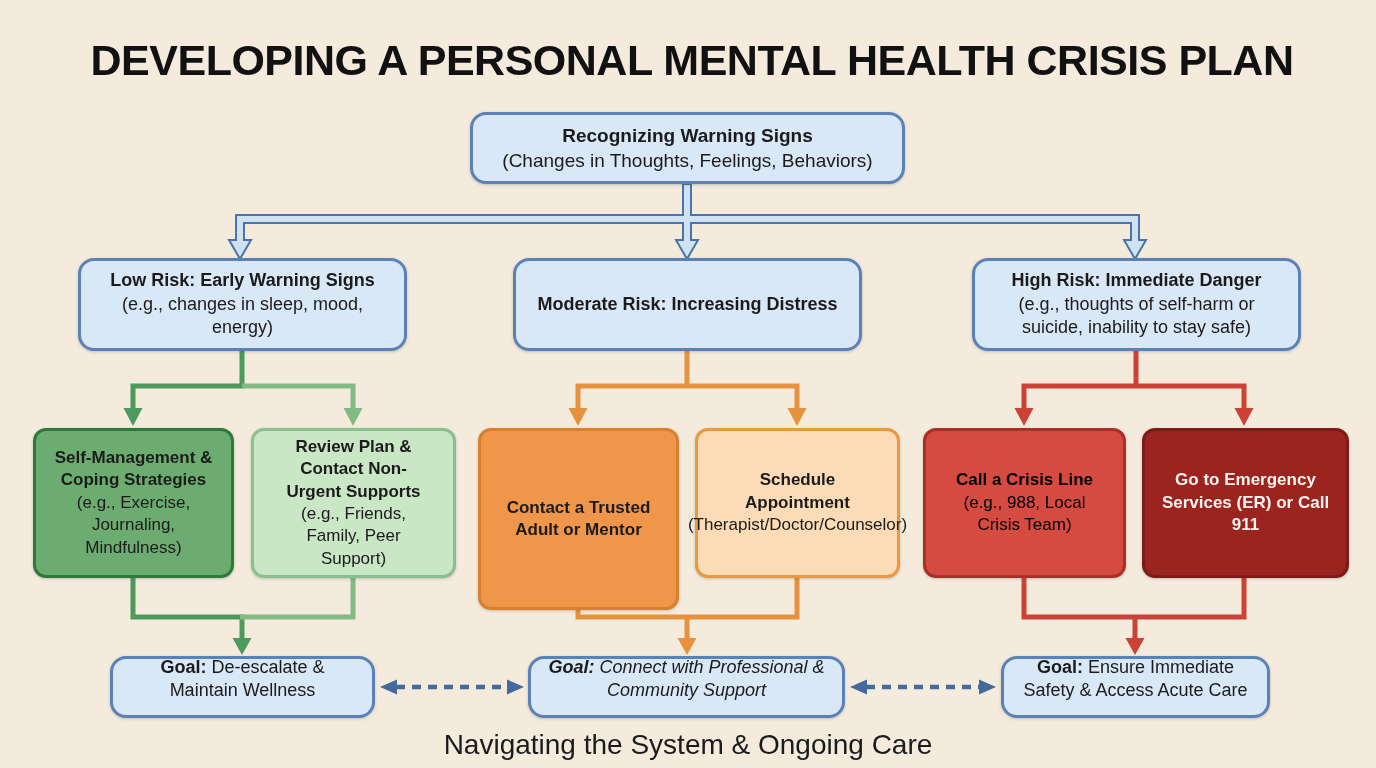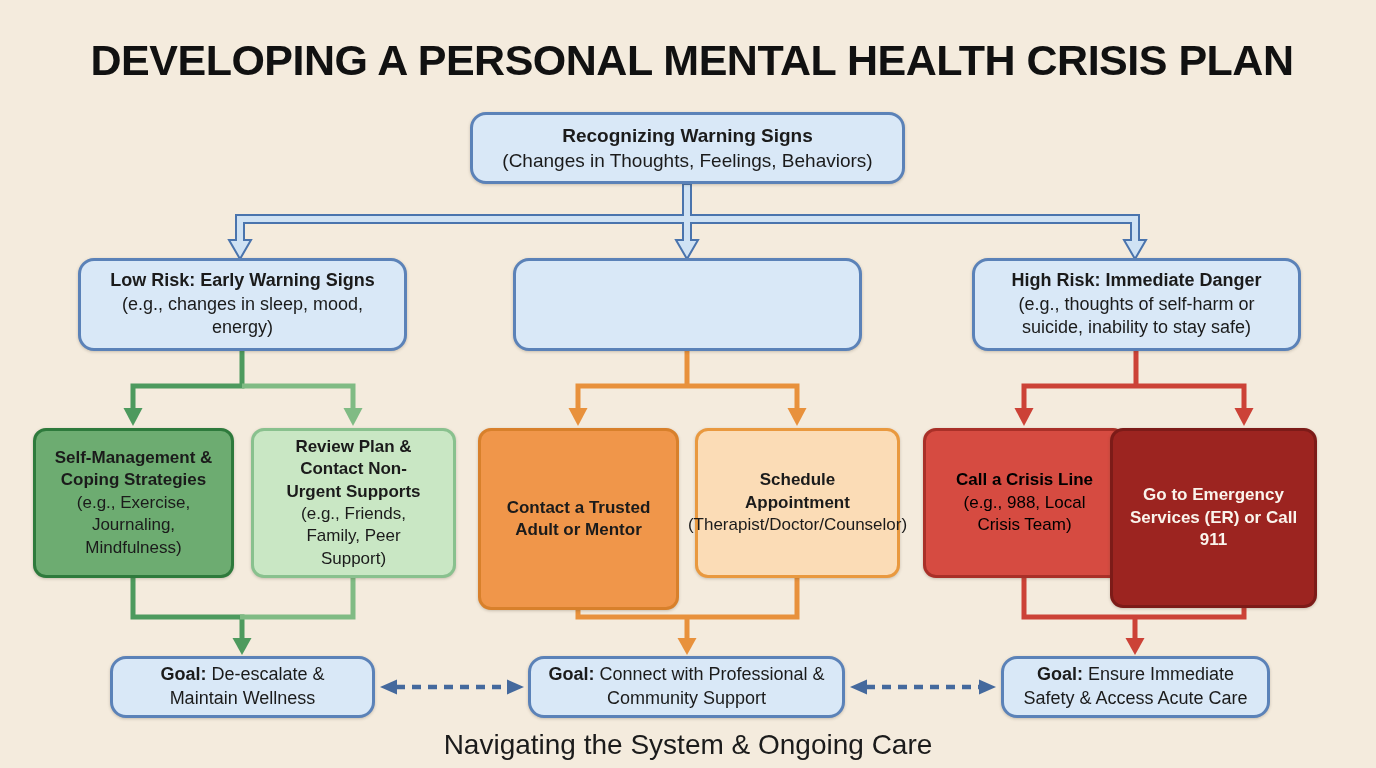--- a/index.html
+++ b/index.html
@@ -37,21 +37,21 @@
   .action{
     border-radius:13px;font-size:17px;padding:8px 10px;border-width:3px;border-style:solid;
   }
   .pad-wide{padding-left:22px;padding-right:22px;}
   .green-dark {background:#6dac71;border-color:#2e7a3c;}
   .green-light{background:#c9e7c4;border-color:#89c18e;}
   .orange     {background:#f0964a;border-color:#d8802b;}
   .peach      {background:#fbdcb6;border-color:#e9993f;}
   .red        {background:#d64b41;border-color:#a93028;color:#000000;}
   .dark-red   {background:#9c2420;border-color:#7c1b18;color:#faf4ec;}
-  .goal{font-size:18px;padding:21px 12px;}
+  .goal{font-size:18px;padding:12px 12px;justify-content:flex-end;}
   .goal .gl{font-weight:bold;}
   .footer{
     position:absolute;top:729px;left:0;width:100%;
     text-align:center;font-size:28px;color:#1b1b1b;
   }
 </style>
 </head>
 <body>
 
 <div class="stage">
@@ -105,20 +105,21 @@
   <div class="node blue root" style="left:470px;top:112px;width:435px;height:72px;">
     <span class="bt">Recognizing Warning Signs</span>
     <span class="st">(Changes in Thoughts, Feelings, Behaviors)</span>
   </div>
 
   <div class="node blue" style="left:78px;top:258px;width:329px;height:93px;">
     <span class="bt">Low Risk: Early Warning Signs</span>
     <span class="st">(e.g., changes in sleep, mood, energy)</span>
   </div>
   <div class="node blue" style="left:513px;top:258px;width:349px;height:93px;">
+    <span class="bt">Moderate Risk: Increasing Distress</span>
   </div>
   <div class="node blue" style="left:972px;top:258px;width:329px;height:93px;">
     <span class="bt">High Risk: Immediate Danger</span>
     <span class="st">(e.g., thoughts of self-harm or suicide, inability to stay safe)</span>
   </div>
 
   <div class="node action green-dark" style="left:33px;top:428px;width:201px;height:150px;">
     <span class="bt">Self-Management &amp; Coping Strategies</span>
     <span class="st">(e.g., Exercise, Journaling, Mindfulness)</span>
   </div>
@@ -131,32 +132,32 @@
     <span class="st"></span>
   </div>
   <div class="node action peach pad-wide" style="left:695px;top:428px;width:205px;height:150px;">
     <span class="bt">Schedule Appointment</span>
     <span class="st">(Therapist/Doctor/Counselor)</span>
   </div>
   <div class="node action red pad-wide" style="left:923px;top:428px;width:203px;height:150px;">
     <span class="bt">Call a Crisis Line</span>
     <span class="st">(e.g., 988, Local Crisis Team)</span>
   </div>
-  <div class="node action dark-red" style="left:1110px;top:428px;width:207px;height:180px;">
+  <div class="node action dark-red" style="left:1142px;top:428px;width:207px;height:150px;">
     <span class="bt">Go to Emergency Services (ER) or Call 911</span>
     <span class="st"></span>
   </div>
 
   <div class="node blue goal" style="left:110px;top:656px;width:265px;height:62px;">
     <div>
       <span class="gl">Goal:</span>
       <span class="gt">De-escalate &amp; Maintain Wellness</span>
     </div>
   </div>
-  <div class="node blue goal" style="left:528px;top:656px;width:317px;height:62px;">
+  <div class="node blue goal" style="left:528px;top:656px;width:317px;height:62px;font-style:italic;">
     <div>
       <span class="gl">Goal:</span>
       <span class="gt">Connect with Professional &amp; Community Support</span>
     </div>
   </div>
   <div class="node blue goal" style="left:1001px;top:656px;width:269px;height:62px;">
     <div>
       <span class="gl">Goal:</span>
       <span class="gt">Ensure Immediate Safety &amp; Access Acute Care</span>
     </div>

